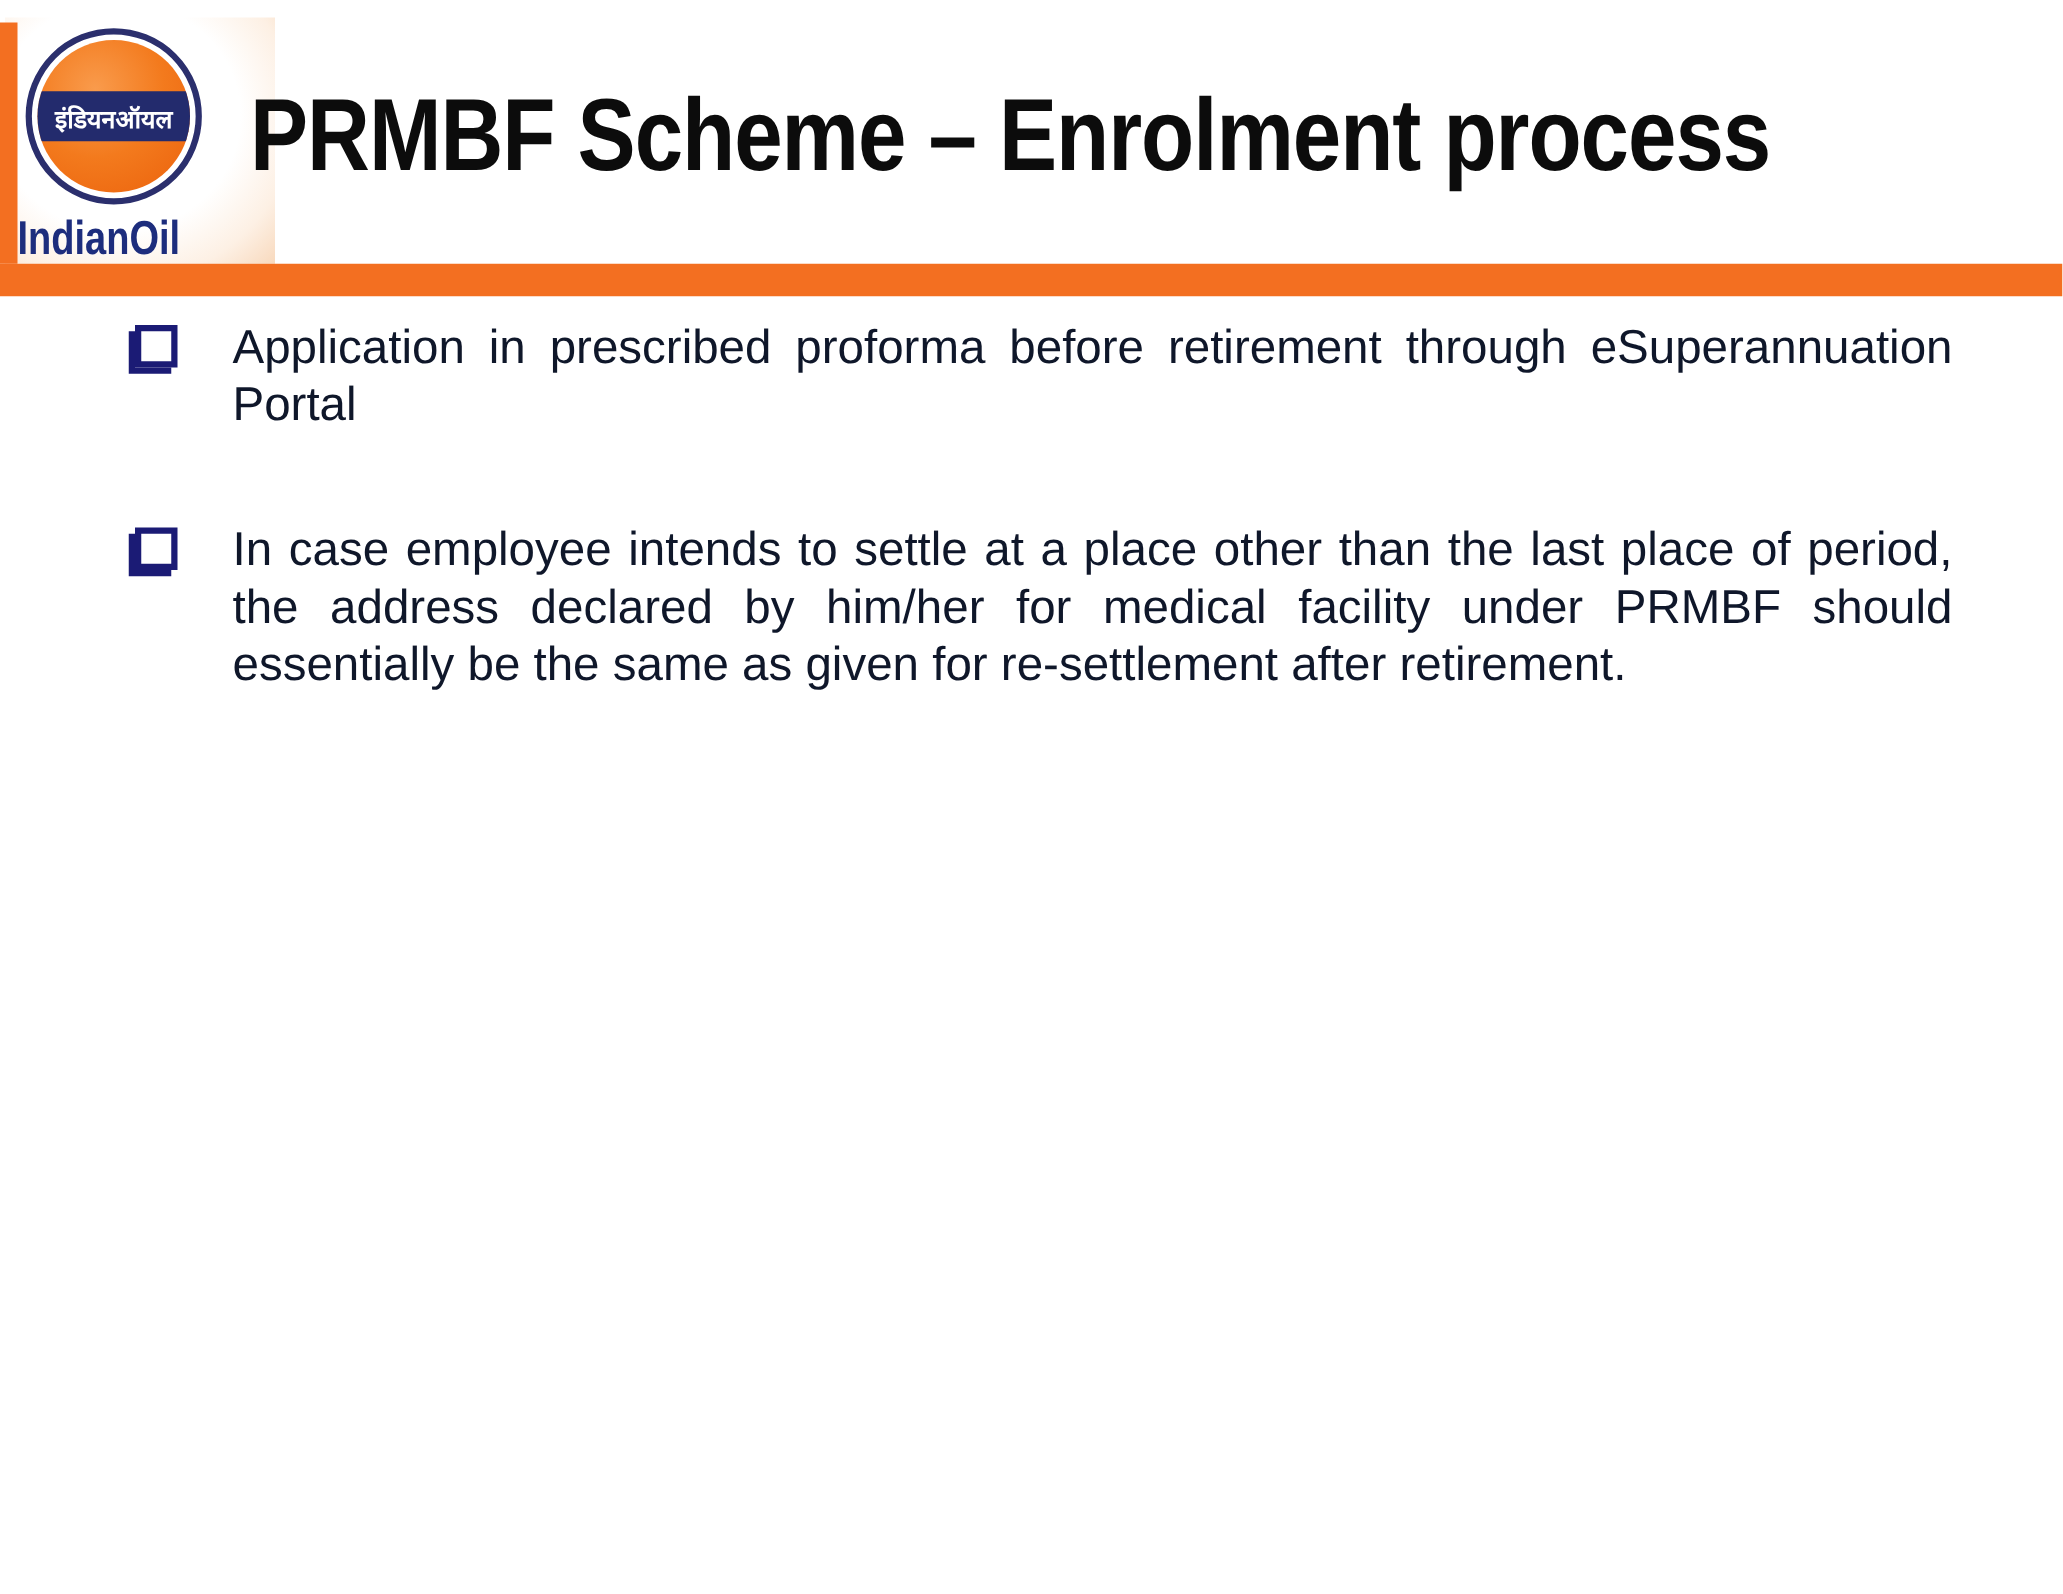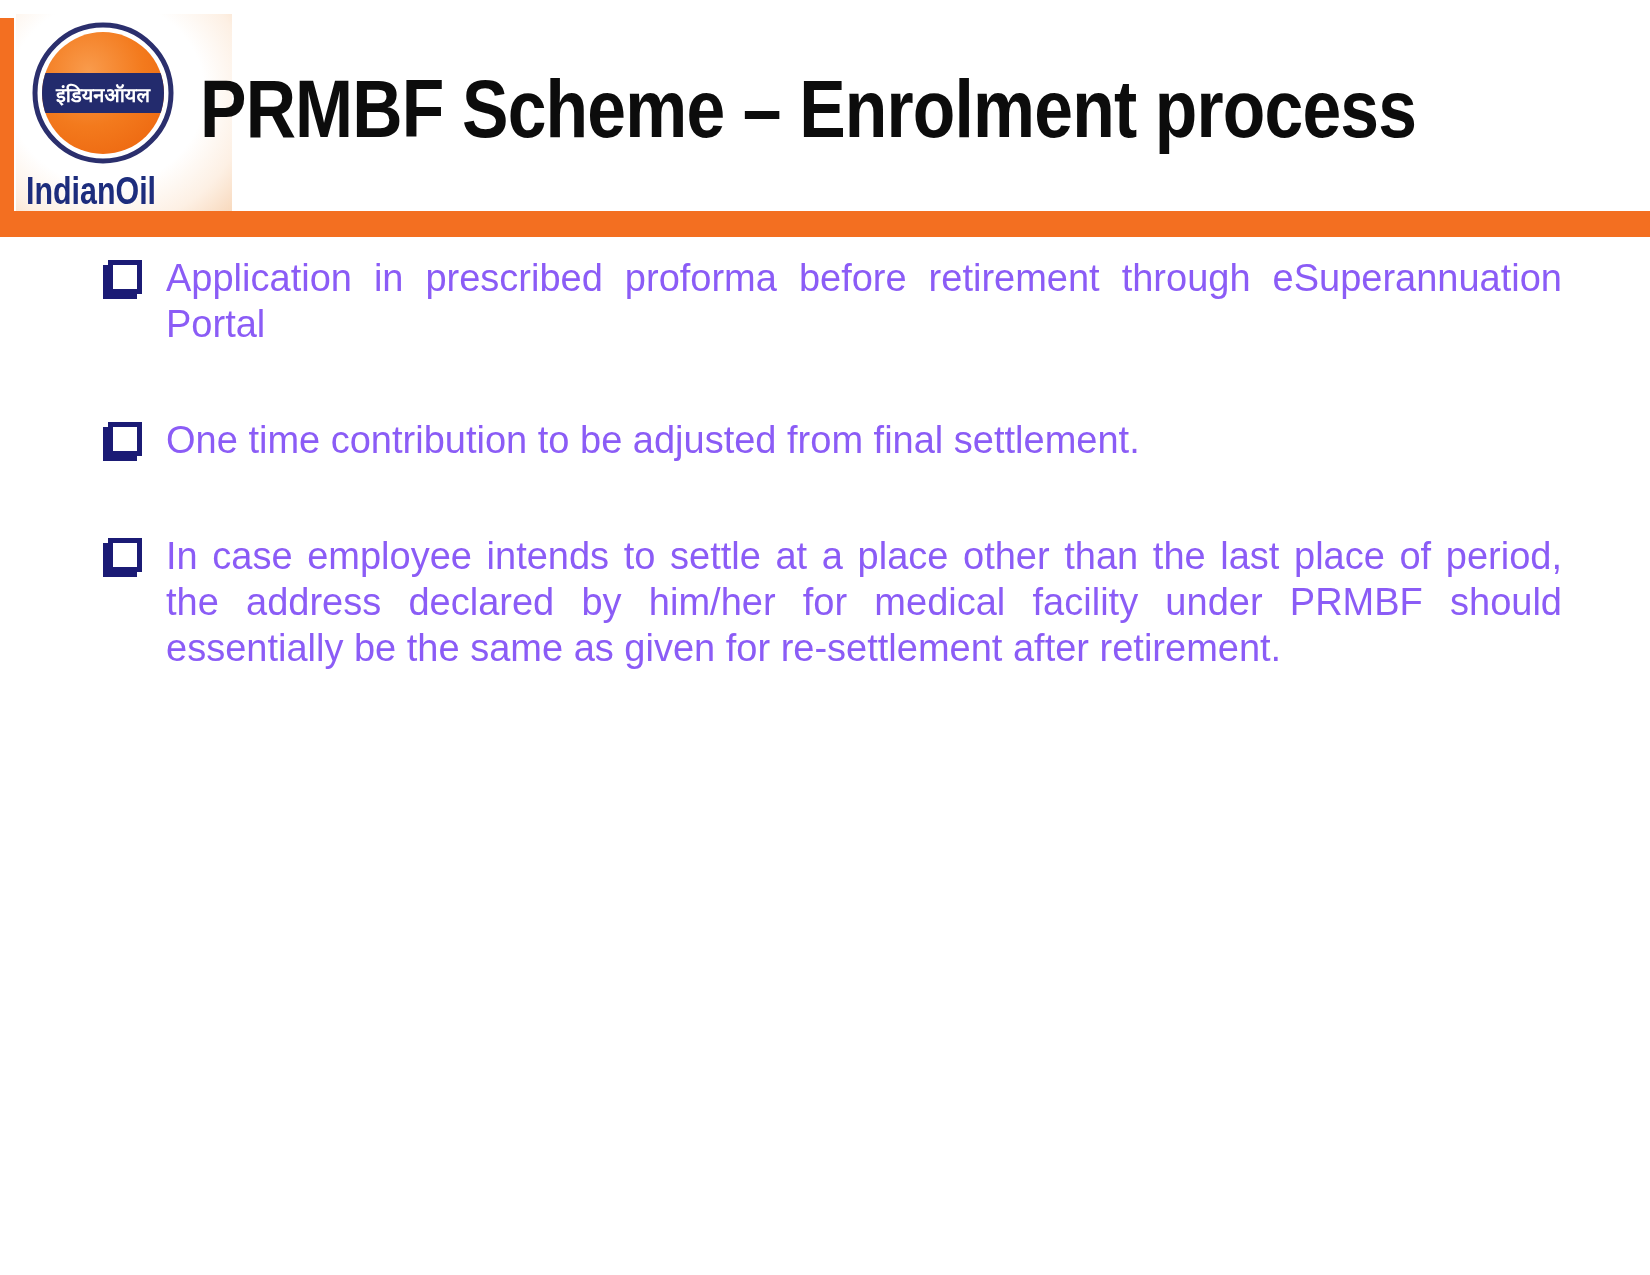--- a/index.html
+++ b/index.html
@@ -7,21 +7,21 @@
     width: 1650px; height: 1275px;
     background: #ffffff;
     font-family: "Liberation Sans", sans-serif;
     position: relative;
     overflow: hidden;
   }
   .slide { position: absolute; inset: 0; }
 
   
   .logo-block {
-    position: absolute; left: 16px; top: 14px; width: 216px; height: 197px;
+    position: absolute; left: 4px; top: 14px; width: 216px; height: 197px;
     background: radial-gradient(ellipse at 42% 40%, #ffffff 55%, #fdf0e4 80%, #f8d9bd 100%);
   }
   .logo-svg { position: absolute; left: 14px; top: 6px; }
   .wordmark {
     position: absolute; left: 10px; top: 156px;
     font-size: 38px; font-weight: bold; color: #1d2d7d;
     transform: scaleX(0.80); transform-origin: 0 50%;
     white-space: nowrap; letter-spacing: 0px;
   }
   .left-strip {
@@ -51,22 +51,23 @@
   .square-bullet {
     flex: 0 0 auto;
     width: 24px; height: 24px;
     border: 5px solid #1b1b75;
     background: #ffffff;
     box-shadow: -5px 5px 0 0 #1b1b75;
     margin: 5px 24px 0 5px;
   }
   .bullet-text {
     flex: 1 1 auto;
-    font-size: 38px; line-height: 46px; color: #8b5cf6;
+    font-size: 38px; line-height: 46px; color: #0f172a;
     text-align: justify;
+    margin-left: 20px;
   }
 </style>
 </head>
 <body>
 
 <div class="slide">
 
   <div class="logo-block">
     <svg class="logo-svg" width="146" height="146" viewBox="0 0 146 146">
       <defs>
@@ -94,24 +95,20 @@
 
   <div class="slide-title">PRMBF Scheme – Enrolment process</div>
 
   <div class="bullet-list">
 
     <div class="bullet-item">
       <span class="square-bullet"></span>
       <div class="bullet-text">Application in prescribed proforma before retirement through eSuperannuation Portal</div>
     </div>
 
-    <div class="bullet-item">
-      <span class="square-bullet"></span>
-      <div class="bullet-text">One time contribution to be adjusted from final settlement.</div>
-    </div>
 
 
     <div class="bullet-item">
       <span class="square-bullet"></span>
       <div class="bullet-text">In case employee intends to settle at a place other than the last place of period, the address declared by him/her for medical facility under PRMBF should essentially be the same as given for re-settlement after retirement.</div>
     </div>
 
 
   </div>
 </div>

